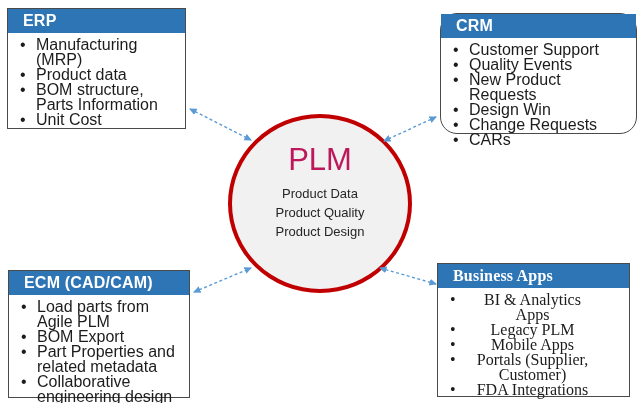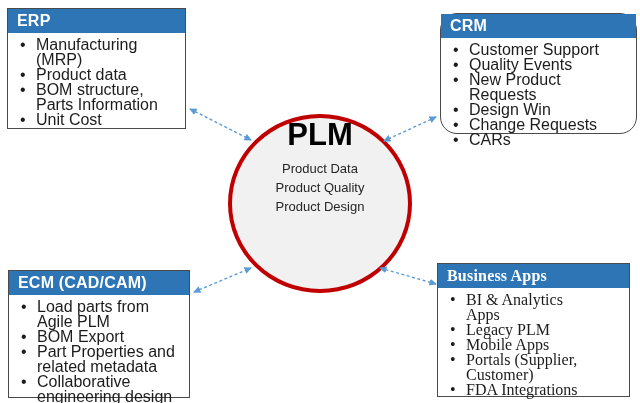--- a/index.html
+++ b/index.html
@@ -6,45 +6,45 @@
   #stage {
     position:relative; width:640px; height:403px; background:#ffffff;
     font-family:"Liberation Sans", sans-serif; overflow:hidden;
   }
   .panel {
     position:absolute; background:#ffffff; border:1px solid #4a4a4a;
     box-sizing:border-box;
   }
   .panel-header {
     background:#2E75B6; color:#ffffff; font-weight:bold;
-    font-size:16px; line-height:19px; padding:2px 9px 3px;
+    font-size:16px; line-height:19px; padding:2px 15px 3px;
     letter-spacing:0.2px;
   }
   .panel ul { list-style:none; margin:4px 0 0 0; padding:0; }
   .panel li {
     position:relative; padding:0 4px 0 28px; font-size:16px;
     line-height:15px; color:#1c1c1c;
   }
   .panel li::before {
     content:"\2022"; position:absolute; left:12px; top:0; color:#1c1c1c;
   }
   #panel-erp  { left:7px;   top:8px;   width:179px; height:121px; }
   #panel-crm  { left:440px; top:13px;  width:197px; height:121px;border-radius:17px; }
   #panel-ecm  { left:8px;   top:270px; width:182px; height:128px; }
   #panel-biz  { left:437px; top:263px; width:193px; height:134px;font-family:Liberation Serif, serif; }
-  #panel-biz li { padding-right:30px; }
+  #panel-biz li { padding-right:30px;text-align:center; }
 
   #plm-circle {
     position:absolute; left:228px; top:114px; width:184px; height:179px;
     box-sizing:border-box; border:4px solid #C00000; border-radius:50%;
     background:#F1F1F1; text-align:center;
   }
   #plm-title {
-    font-size:31px; line-height:34px; font-weight:bold;
-    color:#000000;
+    margin-top:25px; font-size:31px; line-height:34px; font-weight:normal;
+    color:#be185d;
   }
   .plm-line { font-size:13px; line-height:19px; color:#262626; }
   #plm-sub { margin-top:7px; }
 
   #arrow-layer { position:absolute; left:0; top:0; pointer-events:none; }
 </style>
 </head>
 <body>
 
 <div id="stage">

